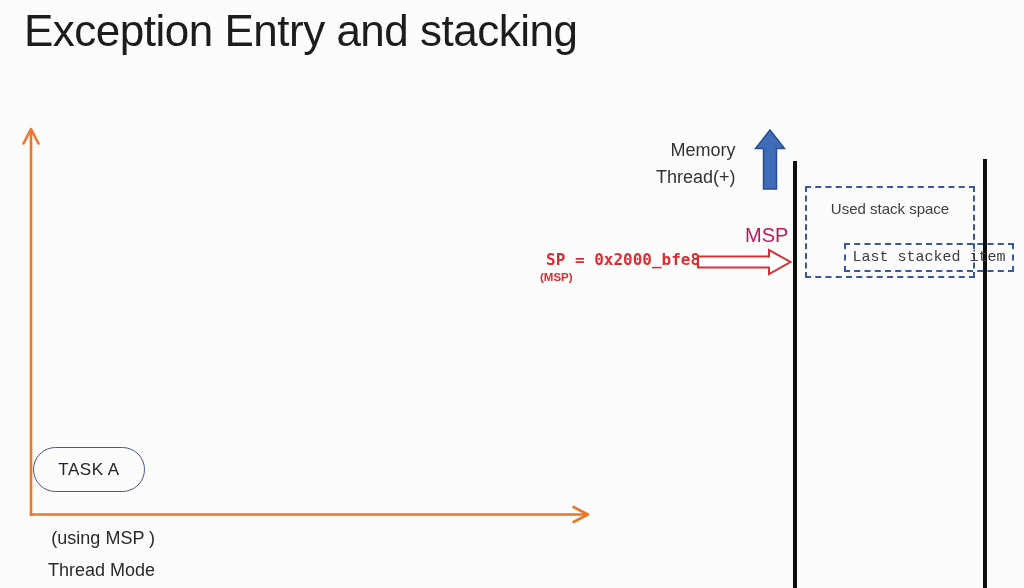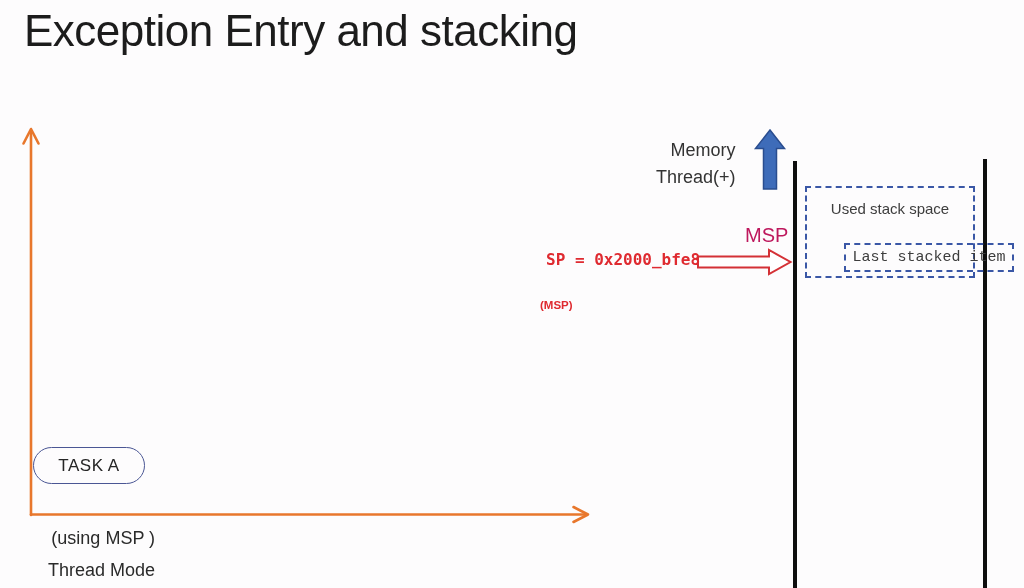--- a/index.html
+++ b/index.html
@@ -13,21 +13,21 @@
     text-align:right;
   }
   .title{
     position:absolute;left:24px;top:6px;
     font-size:44px;font-weight:300;letter-spacing:-0.5px;
     color:#1c1c1c;white-space:nowrap;
   }
   svg.overlay{position:absolute;left:0;top:0;pointer-events:none;}
 
   .task-bubble{
-    position:absolute;left:33px;top:447px;width:112px;height:37px;
+    position:absolute;left:33px;top:447px;width:112px;height:45px;
     border:1.6px solid #4a5694;border-radius:23px;
     display:flex;align-items:center;justify-content:center;
     background:#fdfcfd;box-sizing:border-box;
   }
   .task-bubble span{font-size:17px;color:#252525;letter-spacing:0.5px;}
 
   .thread-label{
     position:absolute;left:48px;top:522px;
     font-size:18px;line-height:32px;color:#2a2a2a;
   }
@@ -58,21 +58,21 @@
   }
 
   .sp-value{
     position:absolute;left:546px;top:250px;
     font-family:"DejaVu Sans Mono", monospace;
     font-weight:bold;font-size:16px;color:#df2a30;
     white-space:nowrap;
   }
   .sp-note{
     position:absolute;left:540px;top:271px;
-    font-weight:bold;font-size:11.5px;color:#df2a30;margin-top:28px;
+    font-weight:bold;font-size:11.5px;color:#df2a30;
   }
 </style>
 </head>
 <body>
 
 <div class="slide">
 
   <div class="title">Exception Entry and stacking</div>
 
   <svg class="overlay" width="1024" height="588" viewBox="0 0 1024 588">

